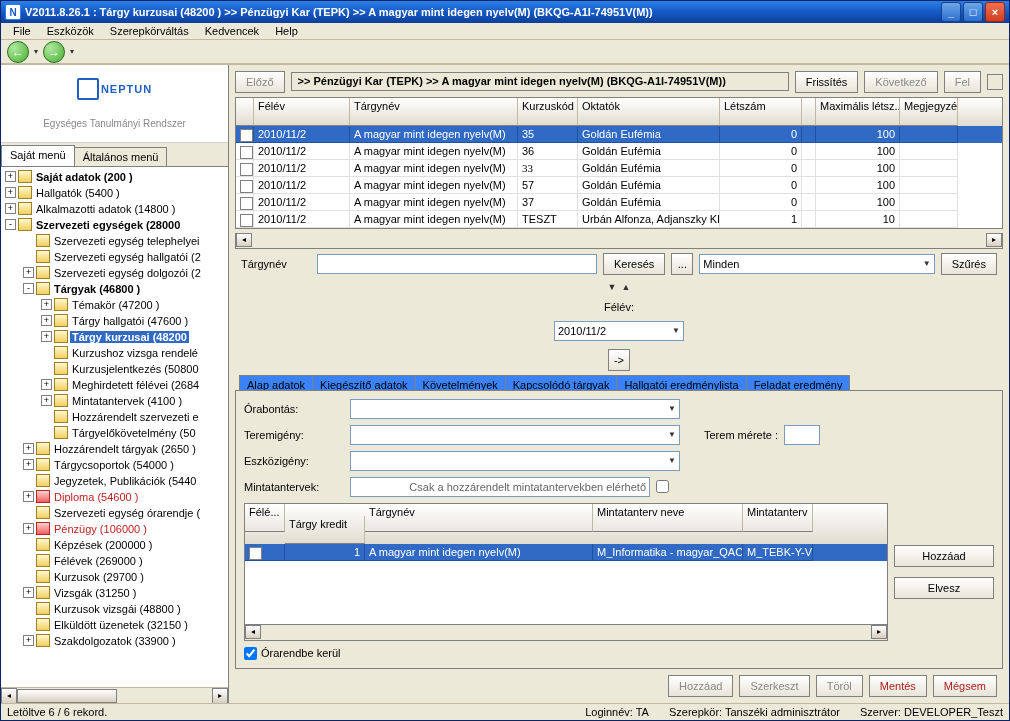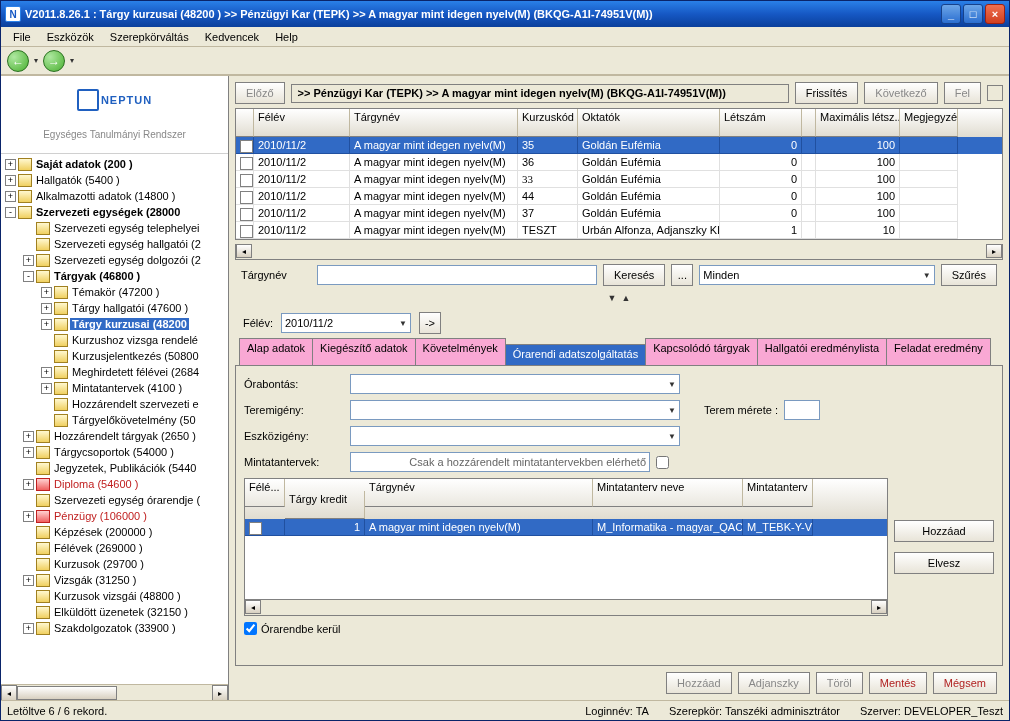--- a/index.html
+++ b/index.html
@@ -56,23 +56,23 @@
   .cell.num{text-align:right;}
   .hscroll2{height:16px;border:1px solid #808080;border-top:none;display:flex;background:#ece9d8;}
   .hscroll2 .arrow{width:16px;height:14px;background:linear-gradient(180deg,#fff,#d8d0c0);border:1px solid #808080;display:flex;align-items:center;justify-content:center;font-size:8px;}
   .hscroll2 .track{flex:1;}
   .search-row{display:flex;align-items:center;gap:6px;padding:0 6px;}
   .input{border:1px solid #7a9ac0;background:#fff;height:20px;padding:0 3px;}
   .select{border:1px solid #7a9ac0;background:#fff;height:20px;padding:0 3px;display:flex;align-items:center;justify-content:space-between;}
   .select .arr{font-size:8px;color:#333;}
   .divider-arrows{display:flex;justify-content:center;gap:4px;padding:1px 0;font-size:9px;color:#333;}
   .detail-area{flex:1;padding:4px 6px 0 6px;display:flex;flex-direction:column;}
-  .felev-row{display:flex;align-items:center;gap:8px;padding:4px 8px;}
+  .felev-row{display:flex;align-items:center;gap:8px;padding:4px 8px;flex-direction:column;}
   .detail-tabs{display:flex;align-items:flex-end;padding-left:4px;}
-  .d-tab{border:1px solid #808080;border-bottom:none;padding:3px 7px;background:#f9a8d4;margin-right:-1px;white-space:nowrap;height:28px;}
+  .d-tab{border:1px solid #808080;border-bottom:none;padding:3px 7px;background:#3b82f6;margin-right:-1px;white-space:nowrap;height:16px;}
   .d-tab.active{background:#316ac5;color:#fff;height:22px;}
   .detail-body{border:1px solid #808080;flex:1;padding:8px;display:flex;flex-direction:column;gap:6px;background:#ece9d8;margin-top:-1px;}
   .form-row{display:flex;align-items:center;gap:6px;}
   .form-label{width:100px;}
   .sub-table-wrap{display:flex;gap:6px;align-items:center;}
   .sub-table{flex:1;border:1px solid #808080;background:#fff;display:flex;flex-direction:column;}
   .sub-grid-rows{flex:1;min-height:80px;max-height:120px;overflow:hidden;}
   .action-col{display:flex;flex-direction:column;gap:10px;width:100px;}
   .checkbox-row{display:flex;align-items:center;gap:4px;}
   .checkbox-row input{width:13px;height:13px;}
@@ -112,20 +112,24 @@
 
   <div class="body">
     <div class="sidebar">
       <div class="logo-wrap">
         <div class="logo-main">
             <span class="logo-icon"></span>
             <span>NEPTUN</span>
           </div>
         <div class="logo-sub">Egységes Tanulmányi Rendszer</div>
       </div>
+      <div class="side-tabs">
+        <div class="side-tab">Saját menü</div>
+        <div class="side-tab inactive">Általános menü</div>
+      </div>
       <div style="flex:1;display:flex;">
         <div class="tree" id="tree">
             <div class="tree-row">
               <span class="tree-spacer" style="width: 4px;"></span>
               <span class="tree-toggle">+</span>
               <span class="tree-icon"></span>
               <span class="tree-label bold">Saját adatok (200  )</span>
             </div>
             <div class="tree-row">
               <span class="tree-spacer" style="width: 4px;"></span>
@@ -364,21 +368,21 @@
                 <div class="cell" style="width: 142px;">Goldán Eufémia</div>
                 <div class="cell num" style="width: 82px;">0</div>
                 <div class="cell" style="width: 14px;"></div>
                 <div class="cell num" style="width: 84px;">100</div>
                 <div class="cell" style="width: 58px;"></div>
               </div>
               <div class="grid-row">
                 <div class="cell chk" style="width: 18px;"></div>
                 <div class="cell" style="width: 96px;">2010/11/2</div>
                 <div class="cell" style="width: 168px;">A magyar mint idegen nyelv(M)</div>
-                <div class="cell" style="width: 60px;">44</div>
+                <div class="cell" style="width: 60px;">57</div>
                 <div class="cell" style="width: 142px;">Goldán Eufémia</div>
                 <div class="cell num" style="width: 82px;">0</div>
                 <div class="cell" style="width: 14px;"></div>
                 <div class="cell num" style="width: 84px;">100</div>
                 <div class="cell" style="width: 58px;"></div>
               </div>
               <div class="grid-row">
                 <div class="cell chk" style="width: 18px;"></div>
                 <div class="cell" style="width: 96px;">2010/11/2</div>
                 <div class="cell" style="width: 168px;">A magyar mint idegen nyelv(M)</div>
@@ -427,21 +431,20 @@
           <div class="select" style="width:130px">
               <span>2010/11/2</span>
               <span class="arr">▼</span>
             </div>
           <div class="btn" style="width:22px;padding:0">-&gt;</div>
         </div>
         <div class="detail-tabs" id="dtabs">
             <div class="d-tab">Alap adatok</div>
             <div class="d-tab">Kiegészítő adatok</div>
             <div class="d-tab">Követelmények</div>
-            <div class="d-tab active">Órarendi adatszolgáltatás</div>
             <div class="d-tab">Kapcsolódó tárgyak</div>
             <div class="d-tab">Hallgatói eredménylista</div>
             <div class="d-tab">Feladat eredmény</div>
           </div>
         <div class="detail-body">
           <div class="form-row">
             <span class="form-label">Órabontás:</span>
             <div class="select" style="width:330px">
                 <span></span>
                 <span class="arr">▼</span>
@@ -498,21 +501,21 @@
               <div class="btn">Elvesz</div>
             </div>
           </div>
           <div class="checkbox-row">
             <input type="checkbox" checked="" style="">
             <span>Órarendbe kerül</span>
           </div>
         </div>
         <div class="bottom-btns">
           <div class="btn disabled">Hozzáad</div>
-          <div class="btn disabled">Adjanszky</div>
+          <div class="btn disabled">Szerkeszt</div>
           <div class="btn disabled">Töröl</div>
           <div class="btn red">Mentés</div>
           <div class="btn red">Mégsem</div>
         </div>
       </div>
     </div>
   </div>
 
   <div class="statusbar">
     <span>Letöltve 6 / 6 rekord.</span>

